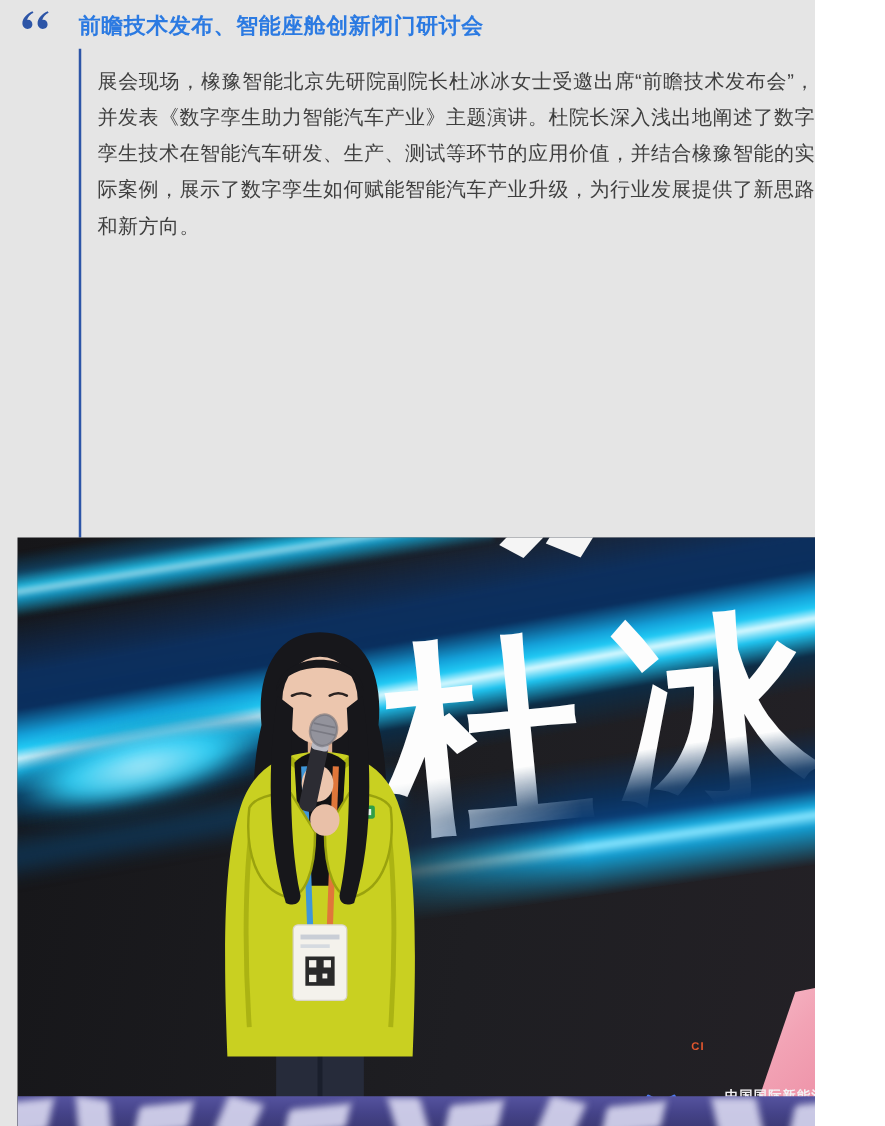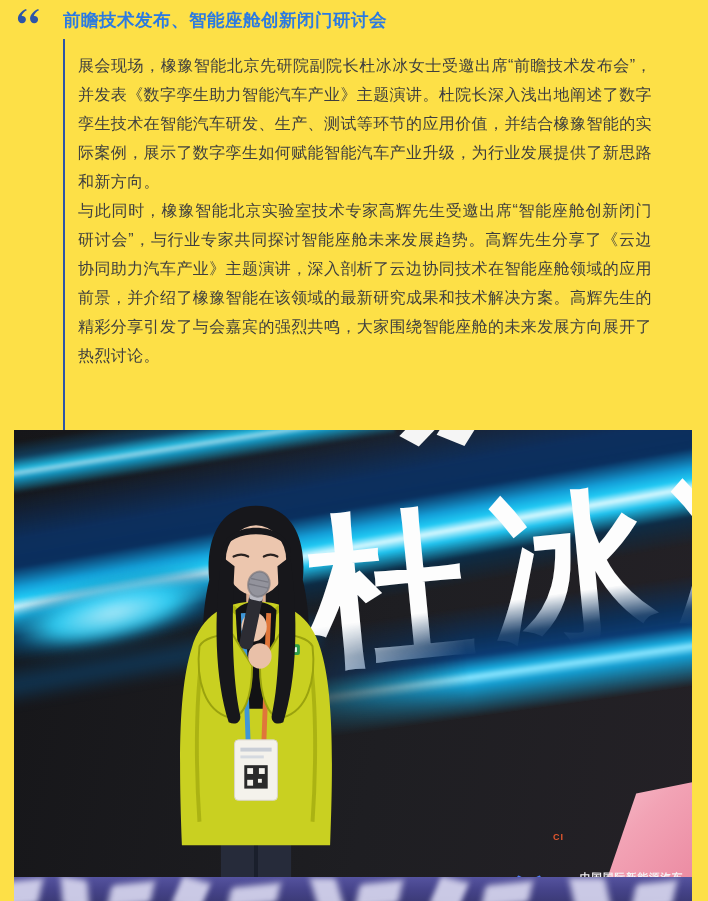--- a/index.html
+++ b/index.html
@@ -1,17 +1,17 @@
 <!DOCTYPE html>
 <html><head>
 <meta charset="utf-8">
 <style>
   html,body{margin:0;padding:0;background:#ffffff;}
   .page{
-    position:relative;width:708px;height:901px;background:#fde047;
+    position:relative;width:652px;height:901px;background:#e5e5e5;
     overflow:hidden;font-family:"Liberation Sans","DejaVu Sans",sans-serif;
   }
   
   .quote-icon{position:absolute;left:15px;top:8px;width:28px;height:16px;}
   .page-title{
     position:absolute;left:63px;top:8px;width:600px;
     font-size:17.5px;font-weight:700;color:#2b7ae2;letter-spacing:.5px;
   }
   .vline{position:absolute;left:63px;top:39px;width:2px;height:391px;background:#2d55a7;}
   
@@ -108,21 +108,20 @@
         <path d="M9.2,1.0 C4.8,3.0 1.6,6.4 1.6,10.0 C1.6,12.6 3.4,14.2 5.5,14.2 C7.5,14.2 9.1,12.8 9.1,10.7 C9.1,8.8 7.7,7.4 5.8,7.4 C5.6,7.4 5.3,7.4 5.1,7.5 C5.7,5.2 7.6,3.1 9.9,2.0 Z"></path>
         <path d="M20.6,1.0 C16.2,3.0 13.0,6.4 13.0,10.0 C13.0,12.6 14.8,14.2 16.9,14.2 C18.9,14.2 20.5,12.8 20.5,10.7 C20.5,8.8 19.1,7.4 17.2,7.4 C17.0,7.4 16.7,7.4 16.5,7.5 C17.1,5.2 19.0,3.1 21.3,2.0 Z"></path>
       </g>
     </svg>
   </span>
   <div class="page-title">前瞻技术发布、智能座舱创新闭门研讨会</div>
   <div class="vline"></div>
 
   <div class="article">
     <p>展会现场，橡豫智能北京先研院副院长杜冰冰女士受邀出席“前瞻技术发布会”，并发表《数字孪生助力智能汽车产业》主题演讲。杜院长深入浅出地阐述了数字孪生技术在智能汽车研发、生产、测试等环节的应用价值，并结合橡豫智能的实际案例，展示了数字孪生如何赋能智能汽车产业升级，为行业发展提供了新思路和新方向。</p>
-    <p>与此同时，橡豫智能北京实验室技术专家高辉先生受邀出席“智能座舱创新闭门研讨会”，与行业专家共同探讨智能座舱未来发展趋势。高辉先生分享了《云边协同助力汽车产业》主题演讲，深入剖析了云边协同技术在智能座舱领域的应用前景，并介绍了橡豫智能在该领域的最新研究成果和技术解决方案。高辉先生的精彩分享引发了与会嘉宾的强烈共鸣，大家围绕智能座舱的未来发展方向展开了热烈讨论。</p>
   </div>
 
   <div class="photo">
 
     <div class="streak streak-thin"></div>
     <div class="streak streak-main"></div>
     <div class="streak streak-glow"></div>
     <div class="streak streak-echo"></div>
 
     <div class="screen-name">杜冰冰</div>

